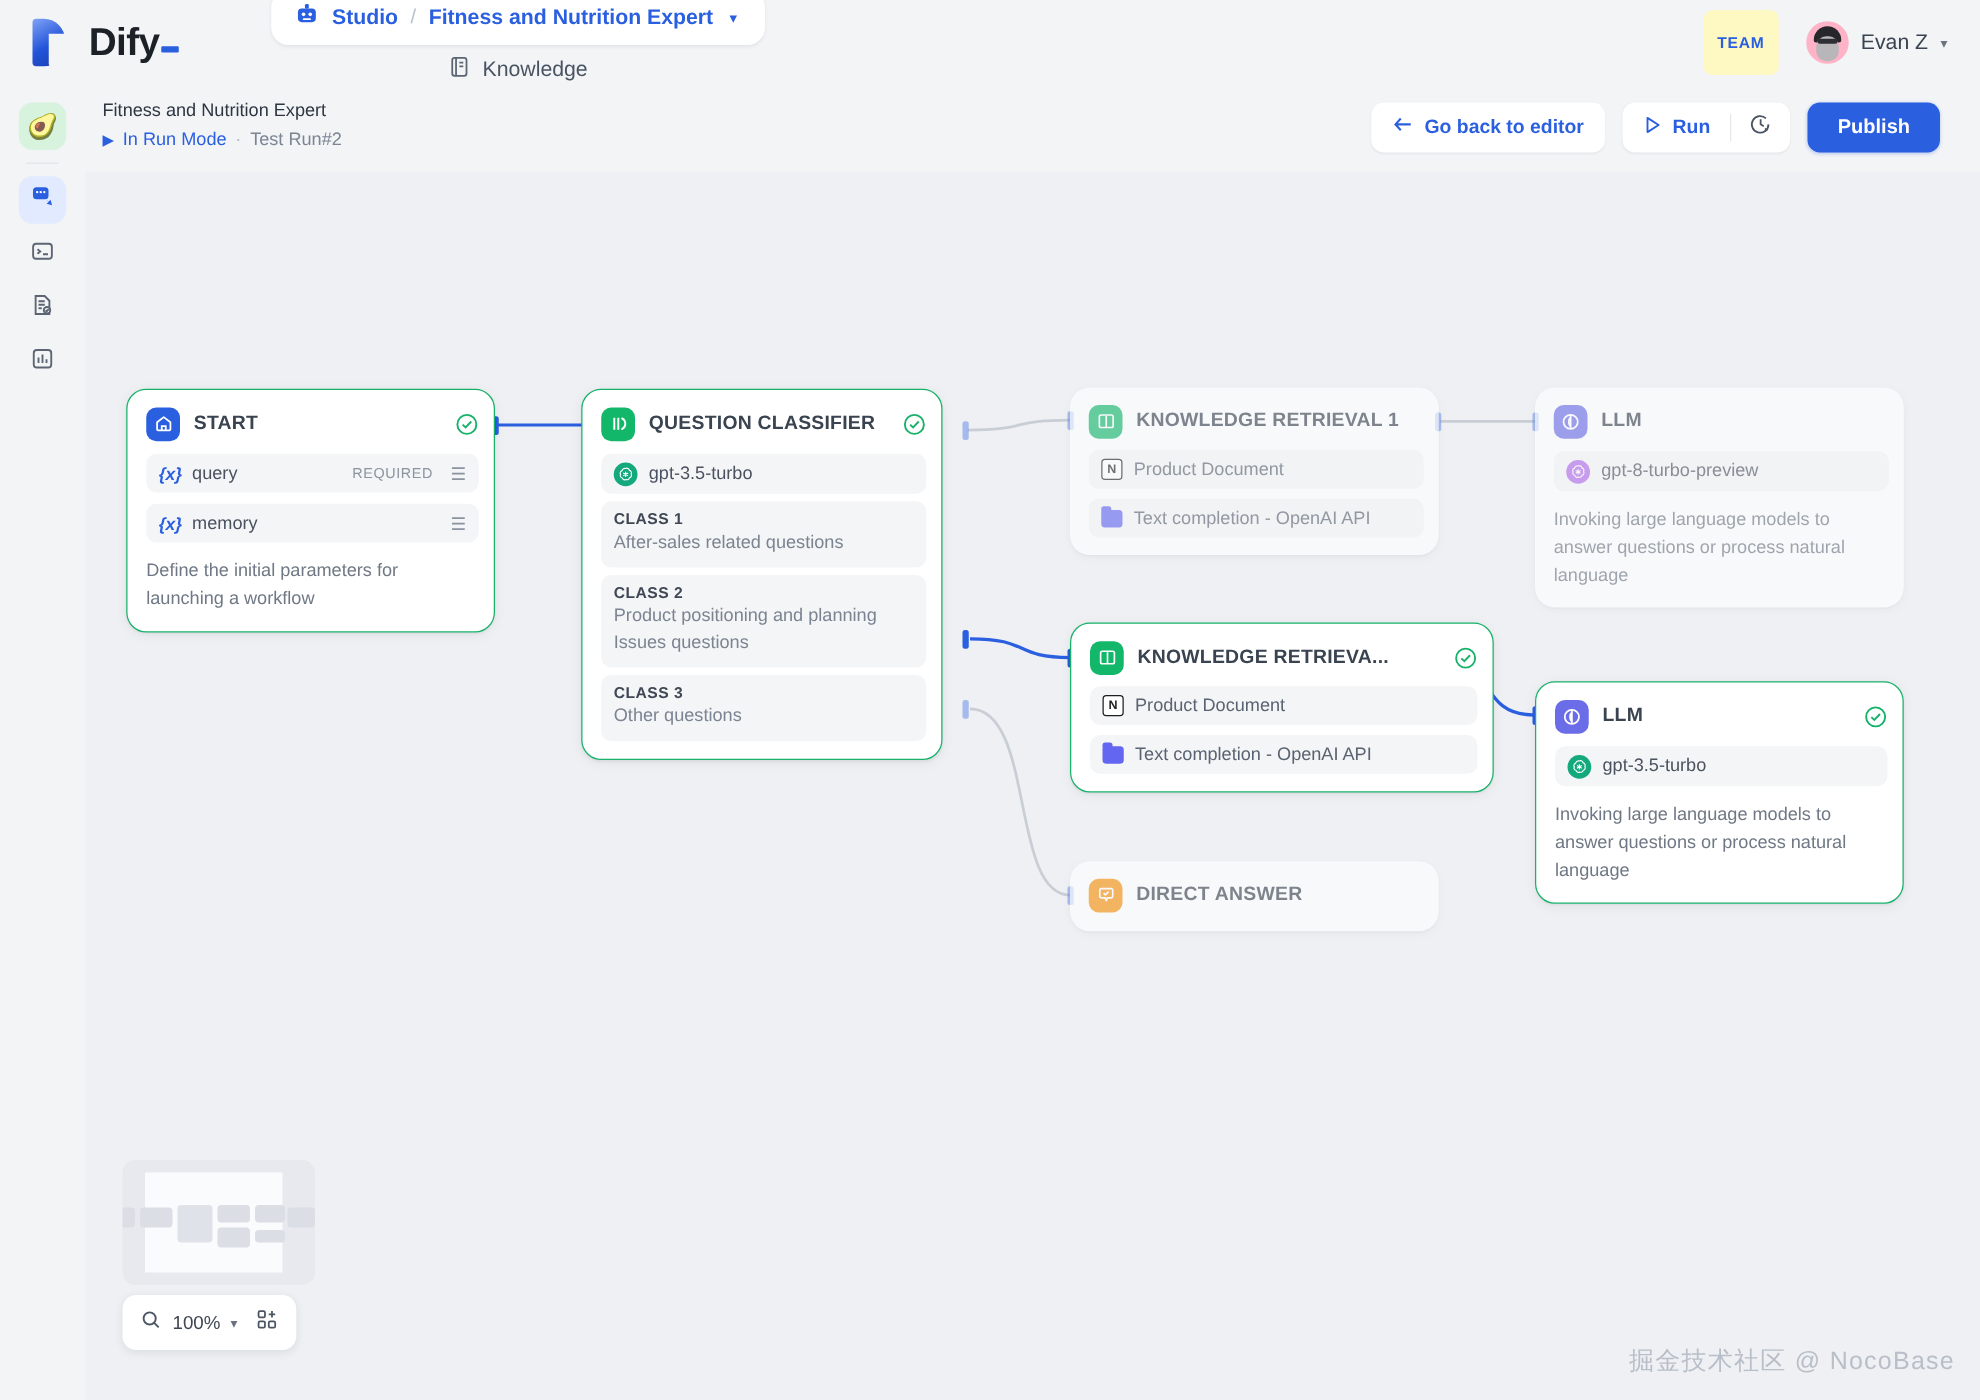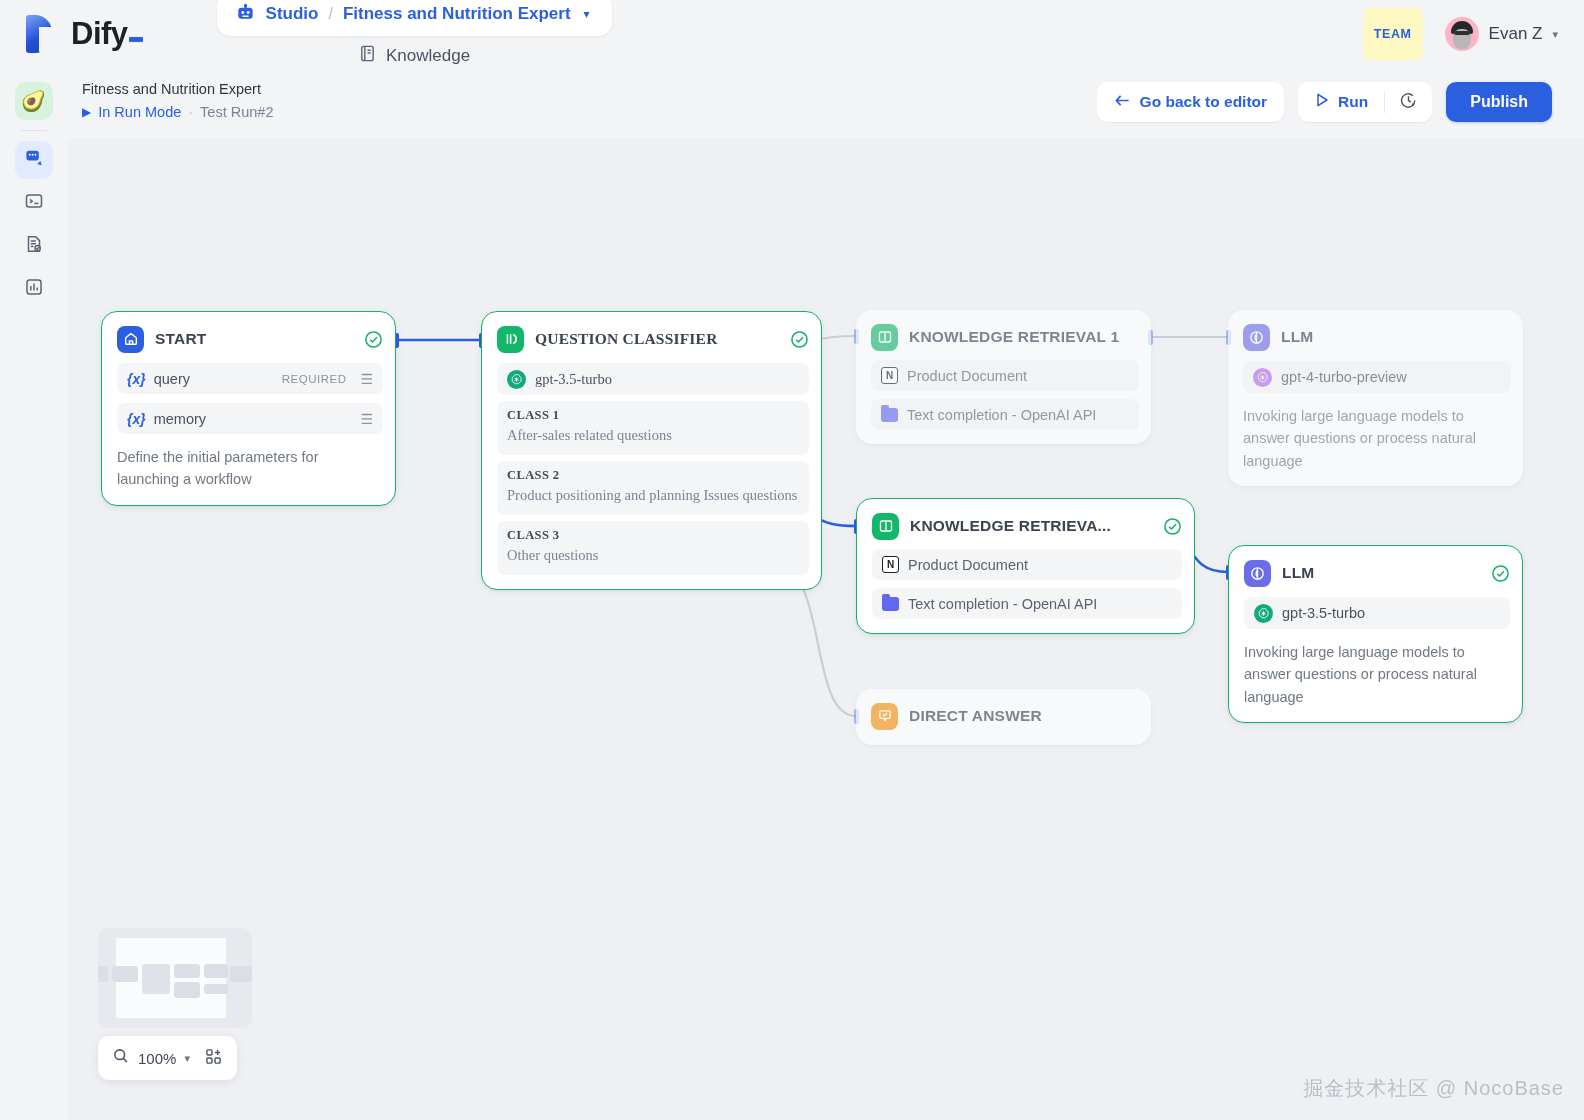--- a/index.html
+++ b/index.html
@@ -429,21 +429,21 @@
       <span class="lines-ico">☰</span>
     </div>
     <div class="field-row">
       <span class="varbrace">{x}</span>
       <span>memory</span>
       <span class="lines-ico solo">☰</span>
     </div>
     <div class="node-desc">Define the initial parameters for launching a workflow</div>
   </div>
 
-  <div class="node done" style="left:413px; top:173px; width:341px;font-family:Liberation Serif, serif;">
+  <div class="node done" style="left:397px; top:173px; width:289px;">
     <div class="node-head">
       <div class="node-ico ico-green">
         <svg width="16" height="16" viewBox="0 0 18 18" fill="none" stroke="#fff" stroke-width="1.7">
           <path d="M5 3.6v10.8"></path>
             <path d="M8.6 3.6v10.8"></path>
             <path d="M12 4.2a5.4 5.4 0 0 1 0 9.6" stroke-linecap="round"></path>
         </svg>
       </div>
       <div class="node-title">QUESTION CLASSIFIER</div>
       <span class="check">
@@ -547,21 +547,21 @@
       </div>
       <div class="node-title">LLM</div>
     </div>
     <div class="model-row">
       <span class="oai purple">
         <svg width="13" height="13" viewBox="0 0 16 16" fill="none" stroke="#fff" stroke-width="1.1">
           <path d="M8 2.2c1.6-.9 3.5.2 3.7 1.9 1.6.3 2.5 2.1 1.7 3.5.9 1.4.1 3.3-1.5 3.7-.3 1.6-2.1 2.5-3.5 1.7-1.4.9-3.3.1-3.7-1.5C3.1 11.2 2.2 9.4 3 8c-.9-1.4-.1-3.3 1.5-3.7C4.8 2.7 6.5 1.8 8 2.2z"></path>
           <path d="M8 5.4v5.2M5.6 6.7l4.8 2.6M10.4 6.7L5.6 9.3"></path>
         </svg>
       </span>
-      <span>gpt-4-turbo-preview</span>
+      <span>gpt-8-turbo-preview</span>
     </div>
     <div class="node-desc">Invoking large language models to answer questions or process natural language</div>
   </div>
 
   <div class="node done" style="left:1160px; top:407px; width:295px;">
     <div class="node-head">
       <div class="node-ico ico-purple">
         <svg width="17" height="17" viewBox="0 0 18 18" fill="none" stroke="#fff" stroke-width="1.5">
           <circle cx="9" cy="9" r="6"></circle>
             <path d="M9 3v12"></path>

